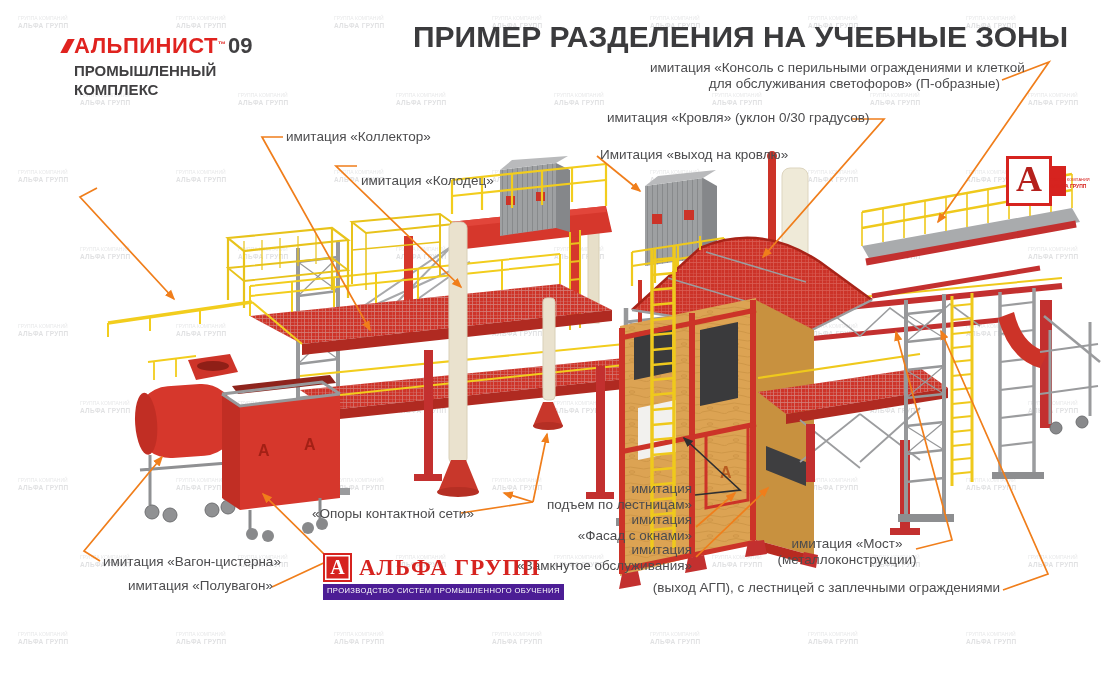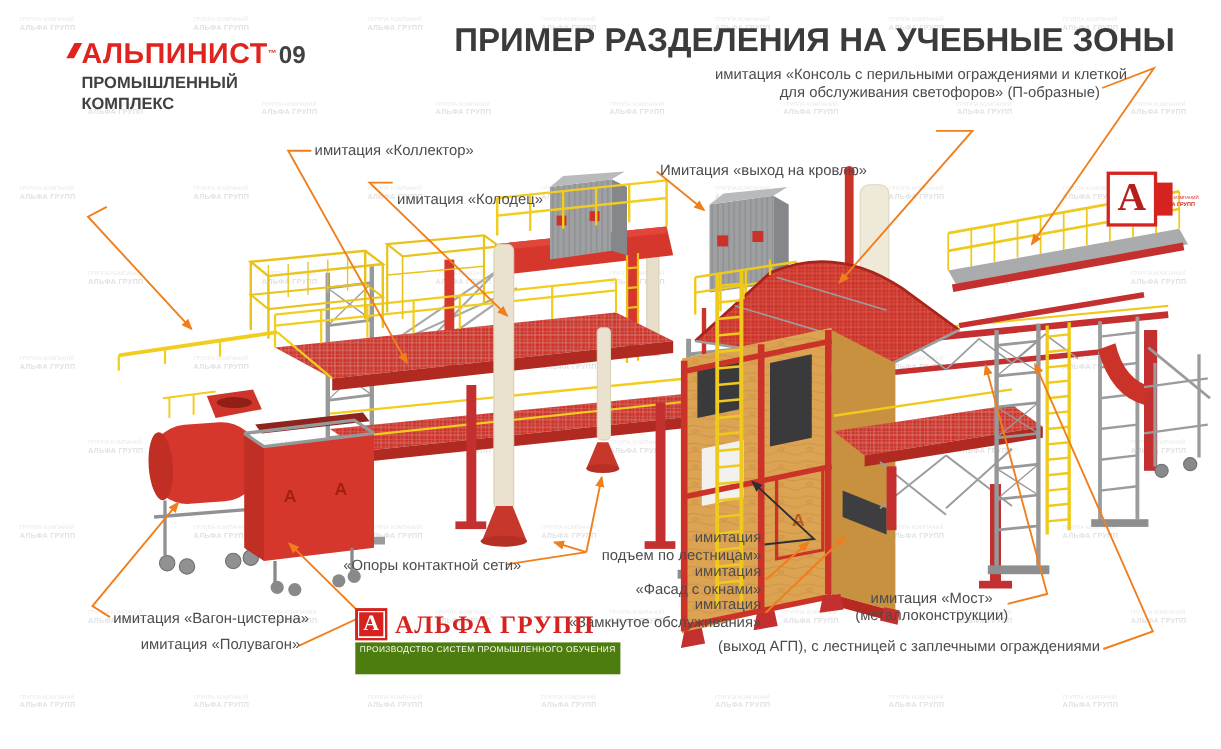--- a/index.html
+++ b/index.html
@@ -6,41 +6,41 @@
   .canvas{position:relative;width:1110px;height:681px;background:#fff;overflow:hidden;
           font-family:"Liberation Sans",sans-serif;}
   
   .wm-layer{position:absolute;inset:0;z-index:0;}
   .wm{position:absolute;color:#cfd0d3;opacity:.5;font-size:5px;line-height:1.15;white-space:nowrap;}
   .wm b{display:block;font-size:6.5px;color:#c3c4c7;letter-spacing:.3px;}
   
   .brand{position:absolute;left:64px;top:33px;z-index:5;}
   .brand-row{display:flex;align-items:flex-start;}
   .brand-mark{width:7px;height:14px;background:#E0231F;transform:skewX(-28deg);margin:6px 3px 0 0;}
-  .brand-name{font-size:26px;font-weight:bold;color:#E0231F;letter-spacing:.5px;text-align:right;}
+  .brand-name{font-size:22px;font-weight:bold;color:#E0231F;letter-spacing:.5px;text-align:right;}
   .brand-tm{font-size:8px;color:#E0231F;vertical-align:super;font-weight:bold;}
   .brand-num{font-size:22px;font-weight:bold;color:#414042;margin-left:2px;}
   .brand-sub{font-size:15px;font-weight:bold;color:#414042;line-height:1.28;margin-top:2px;}
   .title{position:absolute;left:413px;top:20px;width:640px;font-size:30px;font-weight:bold;
          color:#3B3B3D;white-space:nowrap;z-index:5;}
   
   .lbl{position:absolute;font-size:13.5px;line-height:1.2;color:#4C4C4E;z-index:6;}
   .lbl span{display:block;white-space:nowrap;}
   .lbl.r{text-align:right;}
   .lbl.c{text-align:center;}
   
   .alfa{position:absolute;left:323px;top:553px;z-index:6;}
   .alfa-row{display:flex;align-items:center;}
   .alfa-sq{width:25px;height:25px;background:#D6231F;color:#fff;font-family:"Liberation Serif",serif;
            font-weight:bold;font-size:20px;text-align:center;line-height:25px;border:2px solid #D6231F;
            box-shadow:inset 0 0 0 1.5px #fff;}
   .alfa-name{font-family:"Liberation Serif",serif;font-weight:bold;font-size:23px;color:#D6231F;
              letter-spacing:1px;margin-left:7px;white-space:nowrap;}
-  .alfa-tag{margin-top:2px;background:#4d7c0f;color:#fff;font-size:7.6px;letter-spacing:.4px;
-            padding:2px 4px 18px 4px;text-align:center;white-space:nowrap;}
+  .alfa-tag{margin-top:2px;background:#4c1d95;color:#fff;font-size:7.6px;letter-spacing:.4px;
+            padding:2px 4px 5px 4px;text-align:center;white-space:nowrap;}
   
   .corner{position:absolute;left:1006px;top:156px;z-index:6;display:flex;}
   .corner-sq{width:40px;height:44px;background:#fff;border:3px solid #D6231F;color:#B5201C;
              font-family:"Liberation Serif",serif;font-weight:bold;font-size:36px;line-height:40px;
              text-align:center;}
   .corner-tab{width:16px;height:30px;background:#D6231F;margin:10px 0 0 -2px;}
   .corner-txt{position:absolute;left:44px;top:22px;font-size:4px;line-height:1.2;color:#D6231F;white-space:nowrap;}
   svg.scene{position:absolute;left:0;top:0;z-index:3;}
 </style>
 </head>
@@ -585,20 +585,23 @@
       <path d="M916 549 L952 540 L896 332" marker-end="url(#ao)"></path>
       <path d="M1003 590 L1048 574 L941 331" marker-end="url(#ao)"></path>
       <path d="M695 495 L740 490 L684 438" stroke="#2F2F31" marker-end="url(#ab)"></path>
     </g>
   </svg>
 
   <div class="lbl r" style="left:650px;top:60px;width:350px">
     <span>имитация «Консоль с перильными ограждениями и клеткой</span>
     <span>для обслуживания светофоров» (П-образные)</span>
   </div>
+  <div class="lbl" style="left:607px;top:110px">
+    <span>имитация «Кровля» (уклон 0/30 градусов)</span>
+  </div>
   <div class="lbl" style="left:600px;top:147px">
     <span>Имитация «выход на кровлю»</span>
   </div>
   <div class="lbl" style="left:286px;top:129px">
     <span>имитация «Коллектор»</span>
   </div>
   <div class="lbl" style="left:361px;top:173px">
     <span>имитация «Колодец»</span>
   </div>
   <div class="lbl" style="left:312px;top:506px">

